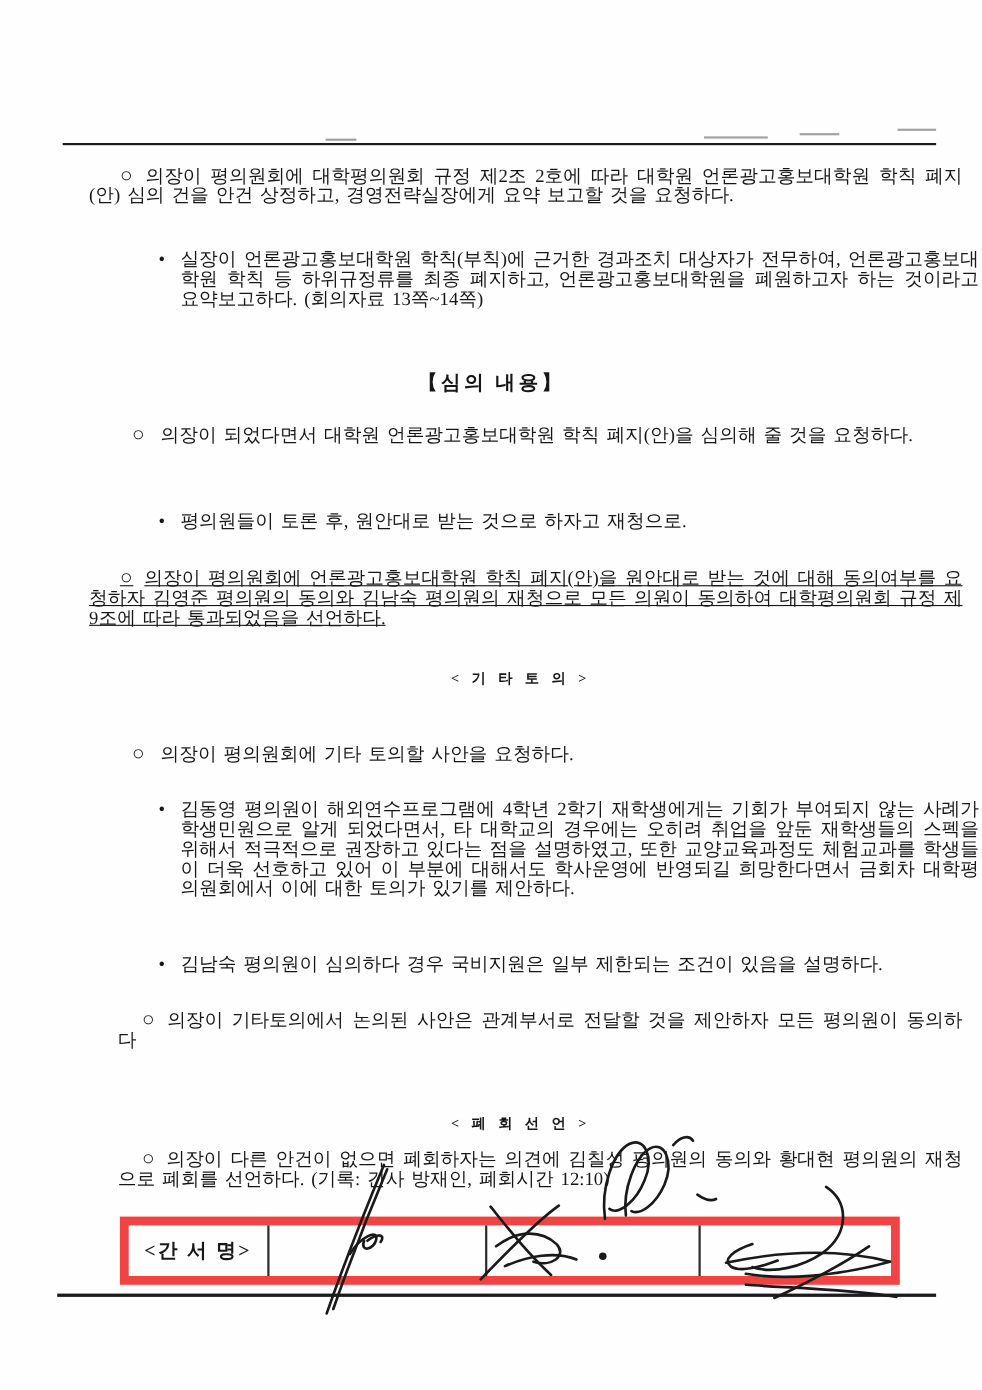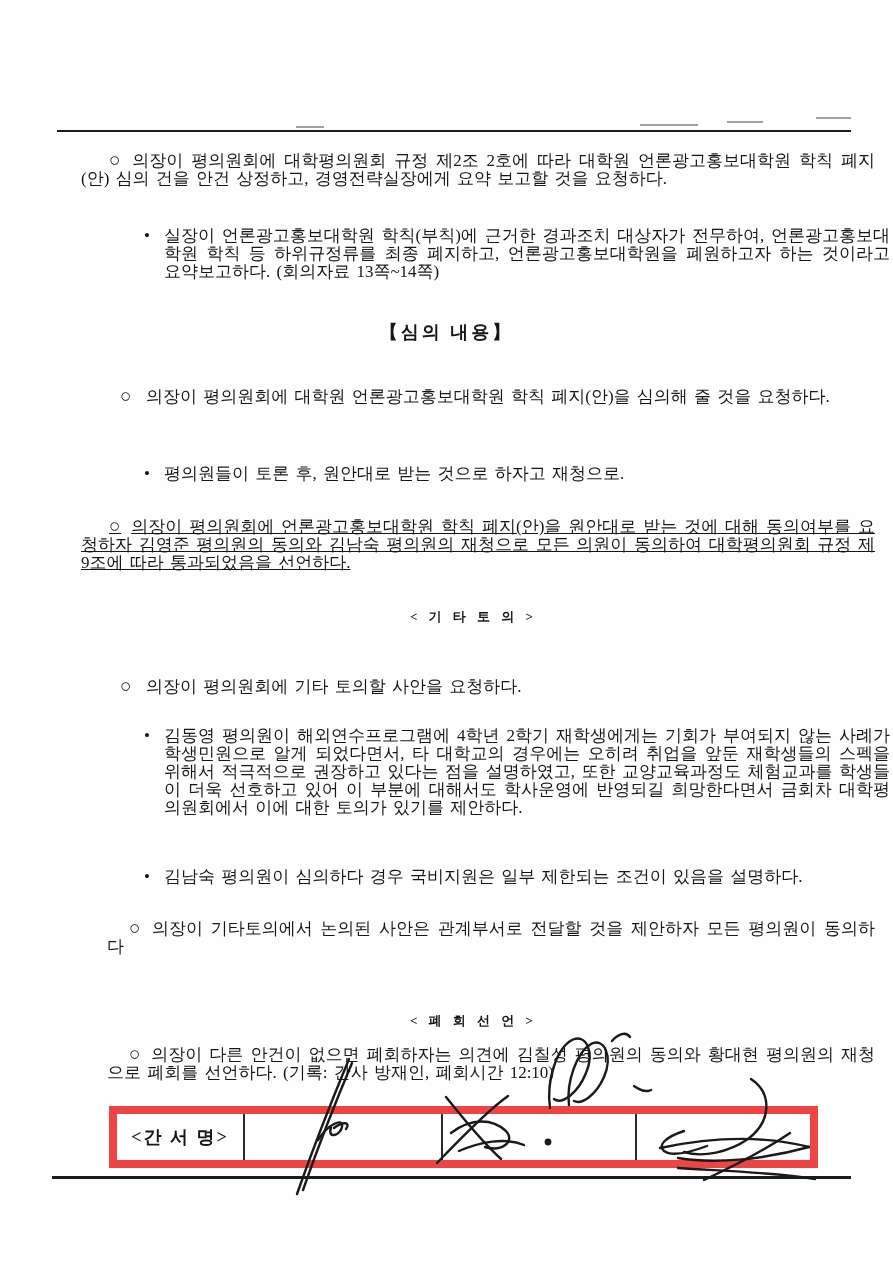--- a/index.html
+++ b/index.html
@@ -23,21 +23,21 @@
   .hang-p .ptext{margin-left:2px;}
   .circ-p .cmark{font-size:19px;margin-right:10px;}
   .cmark{font-size:19px;}
   
   .circ2-p{left:83px;width:768px;text-indent:22px;}
   .circ2-p .cmark{font-size:19px;margin-right:10px;}
   
   .bullet-p{left:120px;width:726px;padding-left:20px;}
   .bullet-p .bmark{position:absolute;left:0;top:0;font-size:17px;}
   .heading{position:absolute;left:0;width:893px;text-align:center;font-weight:bold;}
-  .h-brackets{font-size:18px;letter-spacing:3px;}
+  .h-brackets{font-size:18px;letter-spacing:3px;margin-top:16px;}
   .h-angle{font-size:13px;letter-spacing:4px;margin-left:27px;}
   .rule-top{position:absolute;left:57px;top:130px;width:794px;height:2px;background:#1c1c1c;}
   .rule-bottom{position:absolute;left:52px;top:1176px;width:799px;height:3px;background:#1c1c1c;}
   .noise{position:absolute;height:2px;background:#555;opacity:.55;}
   
   .sig-table{
     position:absolute;left:109px;top:1106px;width:693px;height:46px;
     border:8px solid #ef4444;display:flex;background:transparent;
   }
   .sig-cell{border-right:2px solid #2a2a2a;height:100%;box-sizing:border-box;}
@@ -67,21 +67,21 @@
     <span class="cmark">○</span><span class="ptext">의장이 평의원회에 대학평의원회 규정 제2조 2호에 따라 대학원 언론광고홍보대학원 학칙 폐지(안) 심의 건을 안건 상정하고, 경영전략실장에게 요약 보고할 것을 요청하다.</span>
   </p>
 
   <p class="blk bullet-p" style="top:210px;">
     <span class="bmark">•</span><span class="ptext">실장이 언론광고홍보대학원 학칙(부칙)에 근거한 경과조치 대상자가 전무하여, 언론광고홍보대학원 학칙 등 하위규정류를 최종 폐지하고, 언론광고홍보대학원을 폐원하고자 하는 것이라고 요약보고하다. (회의자료 13쪽~14쪽)</span>
   </p>
 
   <div class="heading h-brackets" style="top:320px;">【심의 내용】</div>
 
   <p class="blk hang-p" style="top:370px;">
-    <span class="cmark">○</span><span class="ptext">의장이 평의원회에 대학원 언론광고홍보대학원 학칙 폐지(안)을 심의해 줄 것을 요청하다.</span>
+    <span class="cmark">○</span><span class="ptext">의장이 되었다면서 대학원 언론광고홍보대학원 학칙 폐지(안)을 심의해 줄 것을 요청하다.</span>
   </p>
 
   <p class="blk bullet-p" style="top:448px;">
     <span class="bmark">•</span><span class="ptext">평의원들이 토론 후, 원안대로 받는 것으로 하자고 재청으로.</span>
   </p>
 
   <p class="blk circ-p" style="top:500px;text-decoration:underline;">
     <span class="cmark">○</span><span class="ptext">의장이 평의원회에 언론광고홍보대학원 학칙 폐지(안)을 원안대로 받는 것에 대해 동의여부를 요청하자 김영준 평의원의 동의와 김남숙 평의원의 재청으로 모든 의원이 동의하여 대학평의원회 규정 제9조에 따라 통과되었음을 선언하다.</span>
   </p>
 

